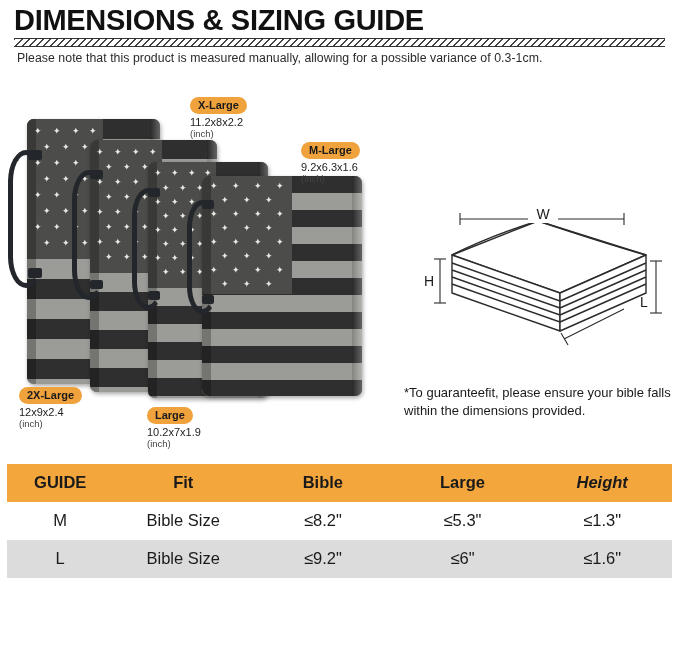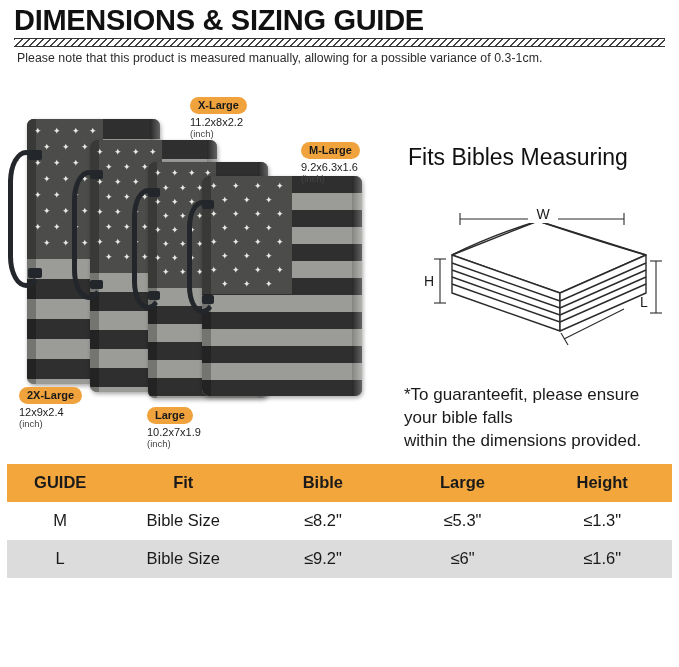--- a/index.html
+++ b/index.html
@@ -165,21 +165,21 @@
     left: 418px;
     top: 105px;
     width: 250px;
     height: 170px;
   }
   .guarantee {
     position: absolute;
     left: 404px;
     top: 292px;
     width: 268px;
-    font-size: 17px;
+    font-size: 13px;
     color: #1a1a1a;
     line-height: 1.35;
   }
 
   
   table.sizetable {
     position: absolute;
     left: 7px;
     top: 464px;
     width: 665px;
@@ -199,21 +199,21 @@
     padding: 9px 0 10px 0;
     font-size: 16.5px;
     color: #1a1a1a;
   }
   table.sizetable tr.odd td { background: #ffffff; }
   table.sizetable tr.even td { background: #dcdcdc; }
   .col-size { width: 16%; }
   .col-fit { width: 21%; }
   .col-len { width: 21%; }
   .col-wid { width: 21%; }
-  .col-hei { width: 21%; }
+  .col-hei { width: 21%; font-style: italic; }
 </style>
 </head>
 <body>
 
 <div class="page">
 
   <div class="title">DIMENSIONS &amp; SIZING GUIDE</div>
   <div class="title-rule"></div>
   <div class="note note1">Please note that this product is measured manually, allowing for a possible variance of 0.3-1cm.</div>
 
@@ -440,21 +440,20 @@
     </div>
 
     <div class="callout" style="left:147px; top:313px;">
       <span class="badge">Large</span>
       <div class="dims">
         <span>10.2x7x1.9</span>
         <span class="unit">(inch)</span>
       </div>
     </div>
 
-    <div class="fits-title">Fits Bibles Measuring</div>
 
     <div class="bookwrap">
       <svg width="250" height="170" viewBox="0 0 250 170">
 
         <g fill="none" stroke="#2b2b2b" stroke-width="1.4" stroke-linejoin="round">
           <path d="M34,58 L120,24 L228,58 L142,96 Z" fill="#ffffff"></path>
           <path d="M34,58 L34,96 L142,134 L142,96 Z" fill="#ffffff"></path>
           <path d="M142,96 L228,58 L228,96 L142,134 Z" fill="#ffffff"></path>
 
           <path d="M34,66 L142,104"></path>

